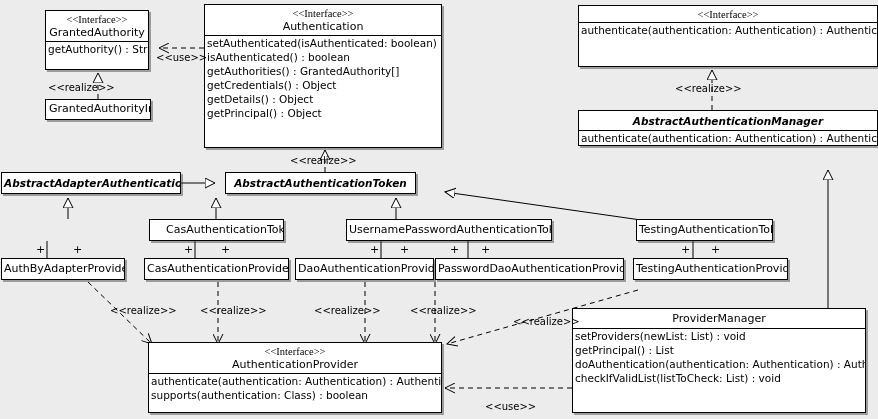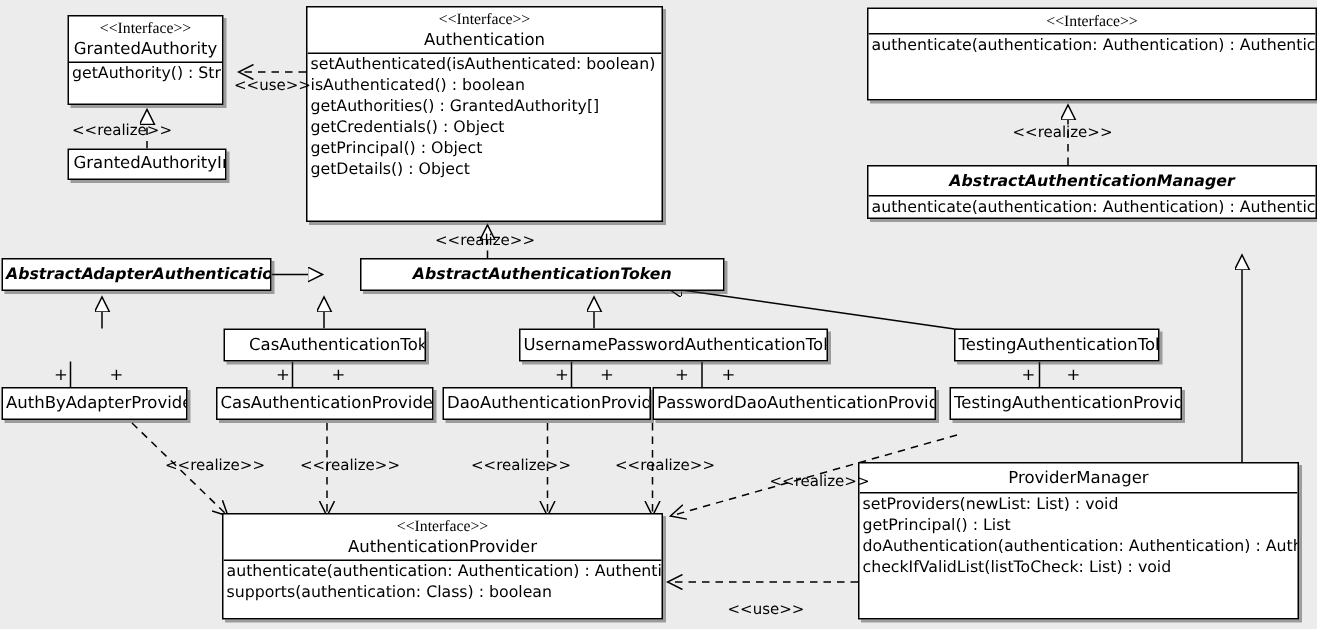--- a/index.html
+++ b/index.html
@@ -134,22 +134,22 @@
     <div class="hdr">
       <div class="stereo">&lt;&lt;Interface&gt;&gt;</div>
       <div class="name">Authentication</div>
     </div>
     <div class="sep"></div>
     <div class="ops">
       <div class="op">setAuthenticated(isAuthenticated: boolean) : void</div>
       <div class="op">isAuthenticated() : boolean</div>
       <div class="op">getAuthorities() : GrantedAuthority[]</div>
       <div class="op">getCredentials() : Object</div>
+      <div class="op">getDetails() : Object</div>
       <div class="op">getPrincipal() : Object</div>
-      <div class="op">getDetails() : Object</div>
     </div>
   </div>
   <div class="lbl" style="left:156px;top:52px;">&lt;&lt;use&gt;&gt;</div>
   <div class="lbl" style="left:290px;top:155px;">&lt;&lt;realize&gt;&gt;</div>
 
   <div class="cls" style="left:578px;top:5px;width:300px;height:62px;">
     <div class="hdr">
       <div class="stereo">&lt;&lt;Interface&gt;&gt;</div>
     </div>
     <div class="sep"></div>
@@ -169,21 +169,21 @@
       <div class="op it">doAuthentication(authentication: Authentication) : Authentication</div>
     </div>
   </div>
 
   <div class="cls simple" style="left:1px;top:172px;width:180px;height:22px;">
     <div class="hdr" style="padding:3px 2px;">
       <div class="name it">AbstractAdapterAuthenticationToken</div>
     </div>
   </div>
 
-  <div class="cls simple" style="left:240px;top:172px;width:243px;height:22px;">
+  <div class="cls simple" style="left:225px;top:172px;width:191px;height:22px;">
     <div class="hdr" style="padding:3px 2px;">
       <div class="name it">AbstractAuthenticationToken</div>
     </div>
   </div>
 
 
   <div class="cls simple" style="left:149px;top:219px;width:135px;height:22px;">
     <div class="hdr" style="padding:3px 16px;">
       <div class="name">CasAuthenticationToken</div>
     </div>

